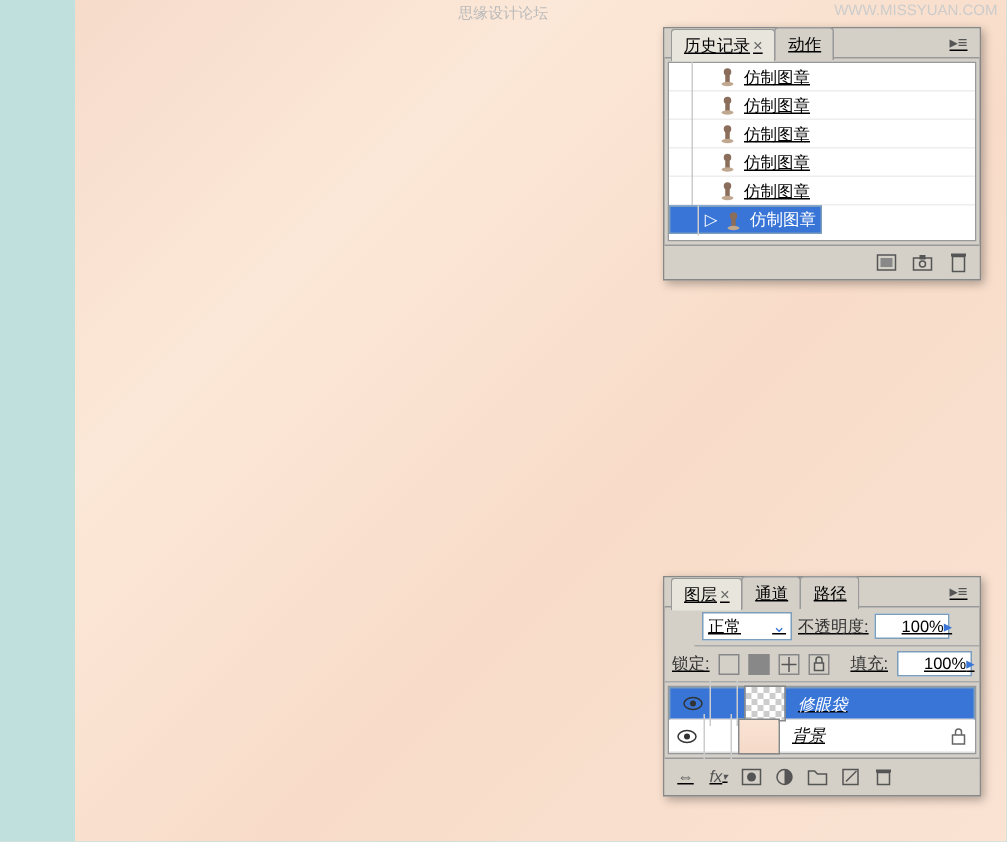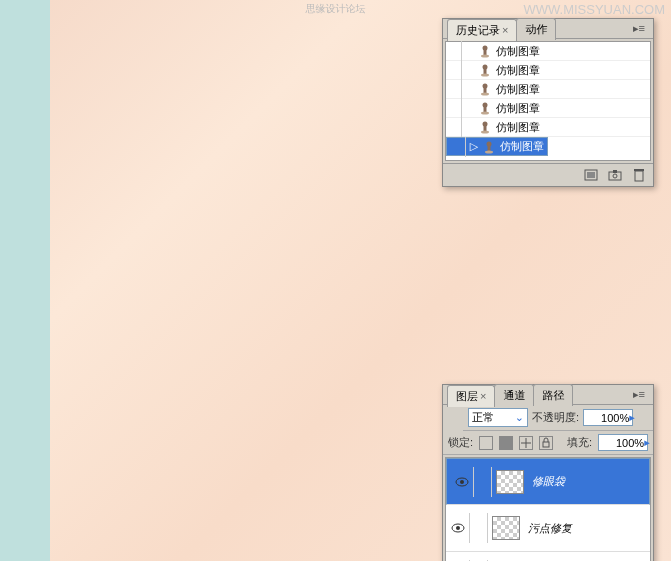--- a/index.html
+++ b/index.html
@@ -1,22 +1,22 @@
 <!DOCTYPE html>
 <html><head>
 <meta charset="utf-8">
 <style>
 *{box-sizing:border-box;margin:0;padding:0;font-family:"Microsoft YaHei",Arial,sans-serif;font-size:11px;}
 body{width:671px;height:561px;position:relative;overflow:hidden;background:#c8e0dc;}
 .canvas{position:absolute;inset:0;background:linear-gradient(135deg,#f5d9c8 0%,#fce8d8 30%,#f8dcc9 60%,#fae3d3 100%);}
 .bg-left{position:absolute;left:0;top:0;width:50px;height:561px;background:#bfe0dd;}
 .watermark{position:absolute;top:2px;left:50%;transform:translateX(-50%);color:#bbb;font-size:10px;}
-.url{position:absolute;top:2px;right:6px;color:#ccc;font-size:13px;}
-
-.panel{position:absolute;background:#d4d0c8;border:1px solid #888;box-shadow:2px 2px 6px rgba(0,0,0,.3);}
+.url{position:absolute;top:2px;right:6px;color:#ccc;font-size:10px;}
+
+.panel{position:absolute;background:#d4d0c8;border:1px solid #888;box-shadow:2px 2px 6px rgba(0,0,0,.3);text-decoration:underline;}
 .tabs{display:flex;align-items:center;background:#d4d0c8;border-bottom:1px solid #999;height:20px;padding:0 4px;gap:0;}
 .tab{padding:3px 8px;border:1px solid #999;border-bottom:none;background:#d4d0c8;border-radius:3px 3px 0 0;margin-right:-1px;cursor:pointer;}
 .tab.active{background:#e8e5dd;position:relative;top:1px;}
 .tab-close{margin-left:2px;color:#666;}
 .panel-menu{margin-left:auto;cursor:pointer;color:#555;padding:0 4px;}
 
 .hist-list{background:#fff;border:1px solid #999;margin:2px;min-height:120px;}
 .hist-row{display:flex;align-items:center;height:19px;border-bottom:1px solid #eee;}
 .hist-row.sel{background:#3875d7;color:#fff;}
 .hist-vis{width:16px;height:20px;border-right:1px solid #ccc;display:flex;align-items:center;justify-content:center;}
@@ -30,21 +30,21 @@
 .sel{border:1px solid #7b9ebd;background:#fff;padding:1px 3px;display:inline-flex;align-items:center;min-width:60px;}
 .sel .dd{margin-left:auto;color:#3875d7;cursor:pointer;}
 .pct{border:1px solid #7b9ebd;background:#fff;padding:1px 17px;display:inline-flex;align-items:center;width:50px;}
 .pct .dd{margin-left:auto;color:#3875d7;cursor:pointer;}
 .lbl{color:#333;}
 
 .lock-row{padding:3px 5px;display:flex;align-items:center;gap:6px;border-bottom:1px solid #aaa;}
 .lock-ico{width:14px;height:14px;border:1px solid #888;display:inline-block;cursor:pointer;}
 
 .layer-list{background:#fff;margin:2px;border:1px solid #999;}
-.layer-row{display:flex;align-items:center;height:47px;border-bottom:1px solid #ddd;}
+.layer-row{display:flex;align-items:center;height:22px;border-bottom:1px solid #ddd;}
 .layer-row.sel{background:#3875d7;color:#fff;}
 .eye{width:24px;height:30px;border-right:1px solid #ccc;display:flex;align-items:center;justify-content:center;cursor:pointer;}
 .link{width:18px;height:30px;border-right:1px solid #ccc;}
 .thumb{width:28px;height:24px;margin:0 4px;border:1px solid #888;background:#fff;display:flex;align-items:center;justify-content:center;font-size:8px;}
 .thumb.checker{background:repeating-conic-gradient(#ccc 0 25%,#fff 0 50%) 0 0/8px 8px;}
 .thumb.face{background:linear-gradient(#fae3d3,#f5d9c8);}
 .layer-name{flex:1;padding-left:4px;font-style:italic;}
 .layer-lock{margin-right:6px;color:#666;}
 
 .layer-footer{display:flex;align-items:center;gap:6px;padding:4px 6px;border-top:1px solid #999;background:#d4d0c8;}
@@ -215,31 +215,20 @@
       <div class="layer-name">修眼袋</div>
     </div>
     <div class="layer-row">
       <div class="eye">
           <svg width="14" height="10" viewBox="0 0 14 10">
             <ellipse cx="7" cy="5" rx="6" ry="4" fill="none" stroke="#333"></ellipse>
             <circle cx="7" cy="5" r="2" fill="#333"></circle>
           </svg>
         </div>
       <div class="link"></div>
-      <div class="thumb checker"></div>
-      <div class="layer-name">污点修复</div>
-    </div>
-    <div class="layer-row">
-      <div class="eye">
-          <svg width="14" height="10" viewBox="0 0 14 10">
-            <ellipse cx="7" cy="5" rx="6" ry="4" fill="none" stroke="#333"></ellipse>
-            <circle cx="7" cy="5" r="2" fill="#333"></circle>
-          </svg>
-        </div>
-      <div class="link"></div>
       <div class="thumb face"></div>
       <div class="layer-name">背景</div>
       <div class="layer-lock">
           <svg width="10" height="12" viewBox="0 0 10 12">
             <rect x="1" y="5" width="8" height="6" fill="none" stroke="#666"></rect>
             <path d="M3 5V3a2 2 0 014 0v2" fill="none" stroke="#666"></path>
           </svg>
         </div>
     </div>
   </div>

